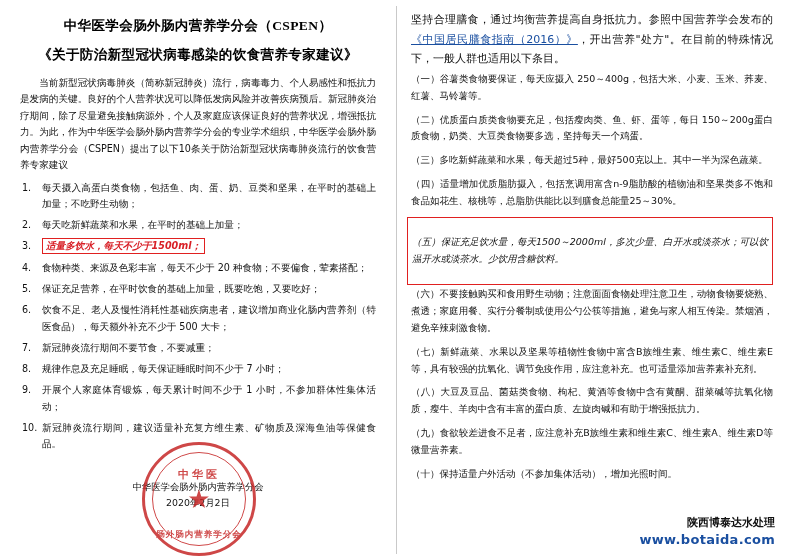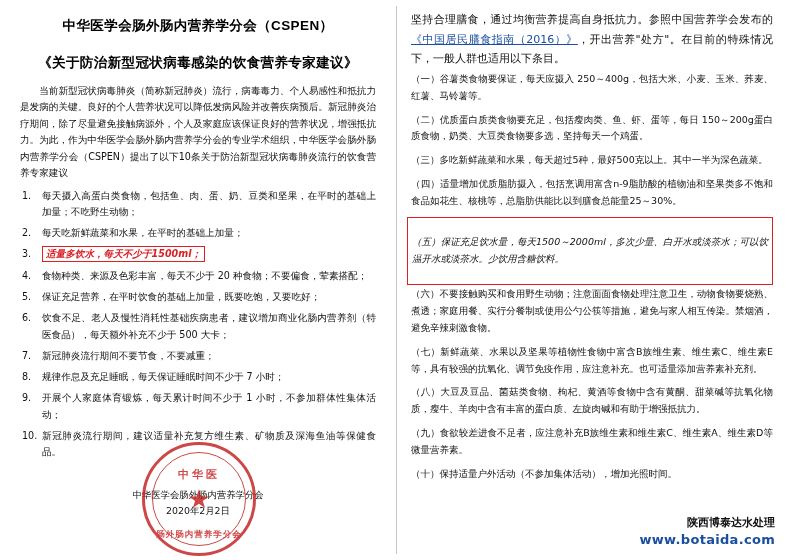--- a/index.html
+++ b/index.html
@@ -43,30 +43,30 @@
 
   
   .title-main {
     text-align: center;
     font-size: 13.5px;
     font-weight: bold;
     color: #000;
     letter-spacing: 0.4px;
     line-height: 1.5;
     margin: 2px 0 2px 0;
-    font-family: Liberation Sans, sans-serif;
+    font-family: Liberation Serif, serif;
   }
   .title-sub {
     text-align: center;
     font-size: 13.5px;
     font-weight: bold;
     color: #000;
     letter-spacing: 0.4px;
     line-height: 1.5;
-    margin: 16px 0 10px 0;
+    margin: 8px 0 10px 0;
   }
 
   
   .para {
     font-size: 9.6px;
     line-height: 1.72;
     color: #111;
     text-align: justify;
     margin: 0 0 6px 0;
     text-indent: 2em;

